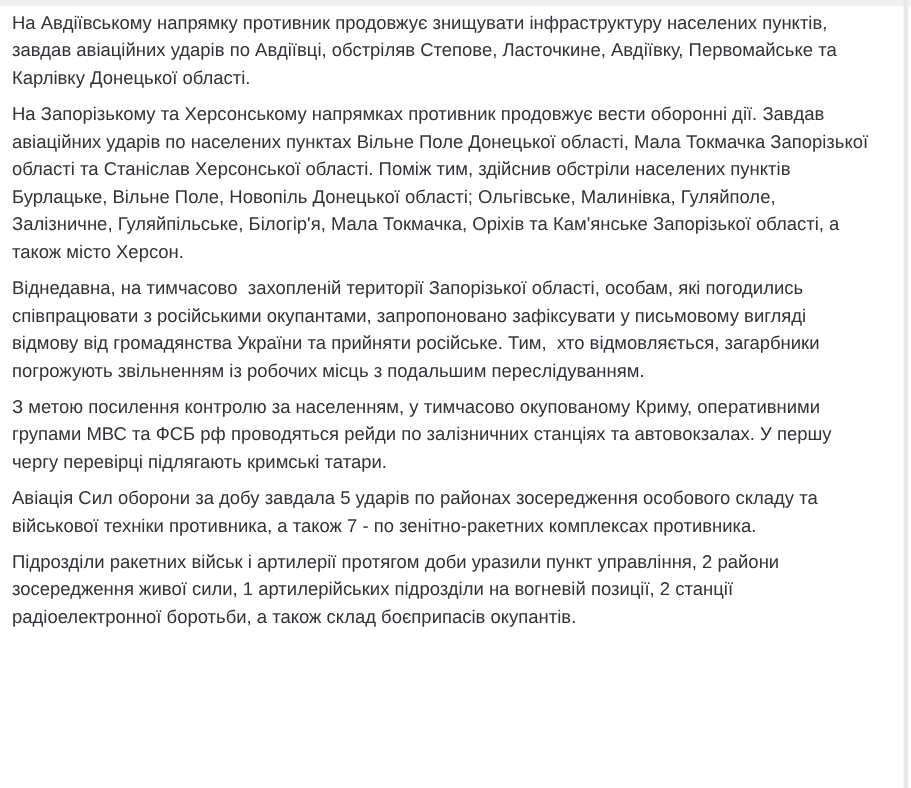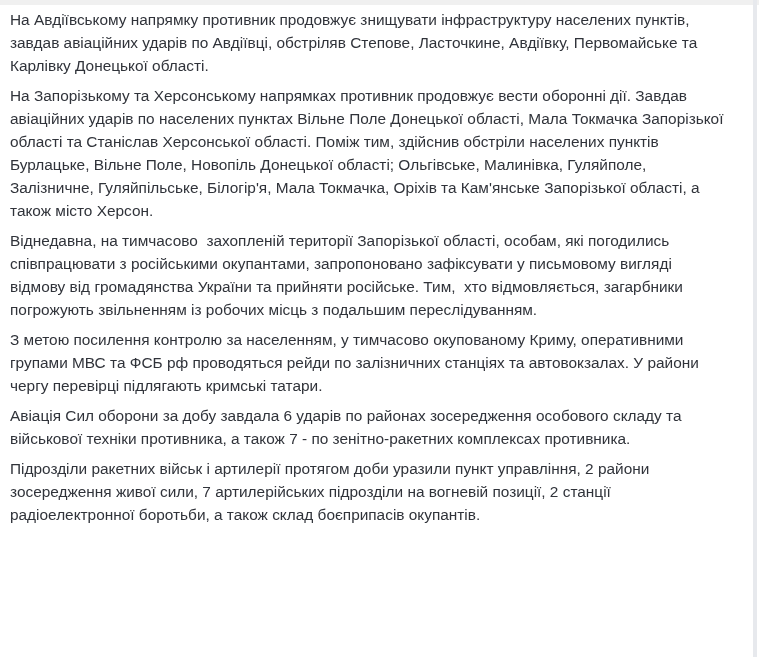--- a/index.html
+++ b/index.html
@@ -49,20 +49,20 @@
 <body>
 
 <div class="page">
 
   <div class="top-edge-bar"></div>
 
   <div class="content">
     <p class="report-paragraph">На Авдіївському напрямку противник продовжує знищувати інфраструктуру населених пунктів, завдав авіаційних ударів по Авдіївці, обстріляв Степове, Ласточкине, Авдіївку, Первомайське та Карлівку Донецької області.</p>
     <p class="report-paragraph">На Запорізькому та Херсонському напрямках противник продовжує вести оборонні дії. Завдав авіаційних ударів по населених пунктах Вільне Поле Донецької області, Мала Токмачка Запорізької області та Станіслав Херсонської області. Поміж тим, здійснив обстріли населених пунктів Бурлацьке, Вільне Поле, Новопіль Донецької області; Ольгівське, Малинівка, Гуляйполе, Залізничне, Гуляйпільське, Білогір'я, Мала Токмачка, Оріхів та Кам'янське Запорізької області, а також місто Херсон.</p>
     <p class="report-paragraph">Віднедавна, на тимчасово  захопленій території Запорізької області, особам, які погодились співпрацювати з російськими окупантами, запропоновано зафіксувати у письмовому вигляді відмову від громадянства України та прийняти російське. Тим,  хто відмовляється, загарбники погрожують звільненням із робочих місць з подальшим переслідуванням.</p>
-    <p class="report-paragraph">З метою посилення контролю за населенням, у тимчасово окупованому Криму, оперативними групами МВС та ФСБ рф проводяться рейди по залізничних станціях та автовокзалах. У райони чергу перевірці підлягають кримські татари.</p>
-    <p class="report-paragraph">Авіація Сил оборони за добу завдала 6 ударів по районах зосередження особового складу та військової техніки противника, а також 7 - по зенітно-ракетних комплексах противника.</p>
-    <p class="report-paragraph">Підрозділи ракетних військ і артилерії протягом доби уразили пункт управління, 2 райони зосередження живої сили, 7 артилерійських підрозділи на вогневій позиції, 2 станції радіоелектронної боротьби, а також склад боєприпасів окупантів.</p>
+    <p class="report-paragraph">З метою посилення контролю за населенням, у тимчасово окупованому Криму, оперативними групами МВС та ФСБ рф проводяться рейди по залізничних станціях та автовокзалах. У першу чергу перевірці підлягають кримські татари.</p>
+    <p class="report-paragraph">Авіація Сил оборони за добу завдала 5 ударів по районах зосередження особового складу та військової техніки противника, а також 7 - по зенітно-ракетних комплексах противника.</p>
+    <p class="report-paragraph">Підрозділи ракетних військ і артилерії протягом доби уразили пункт управління, 2 райони зосередження живої сили, 1 артилерійських підрозділи на вогневій позиції, 2 станції радіоелектронної боротьби, а також склад боєприпасів окупантів.</p>
   </div>
 
   <div class="scrollbar-track"></div>
 
 </div>
 
 </body></html>

